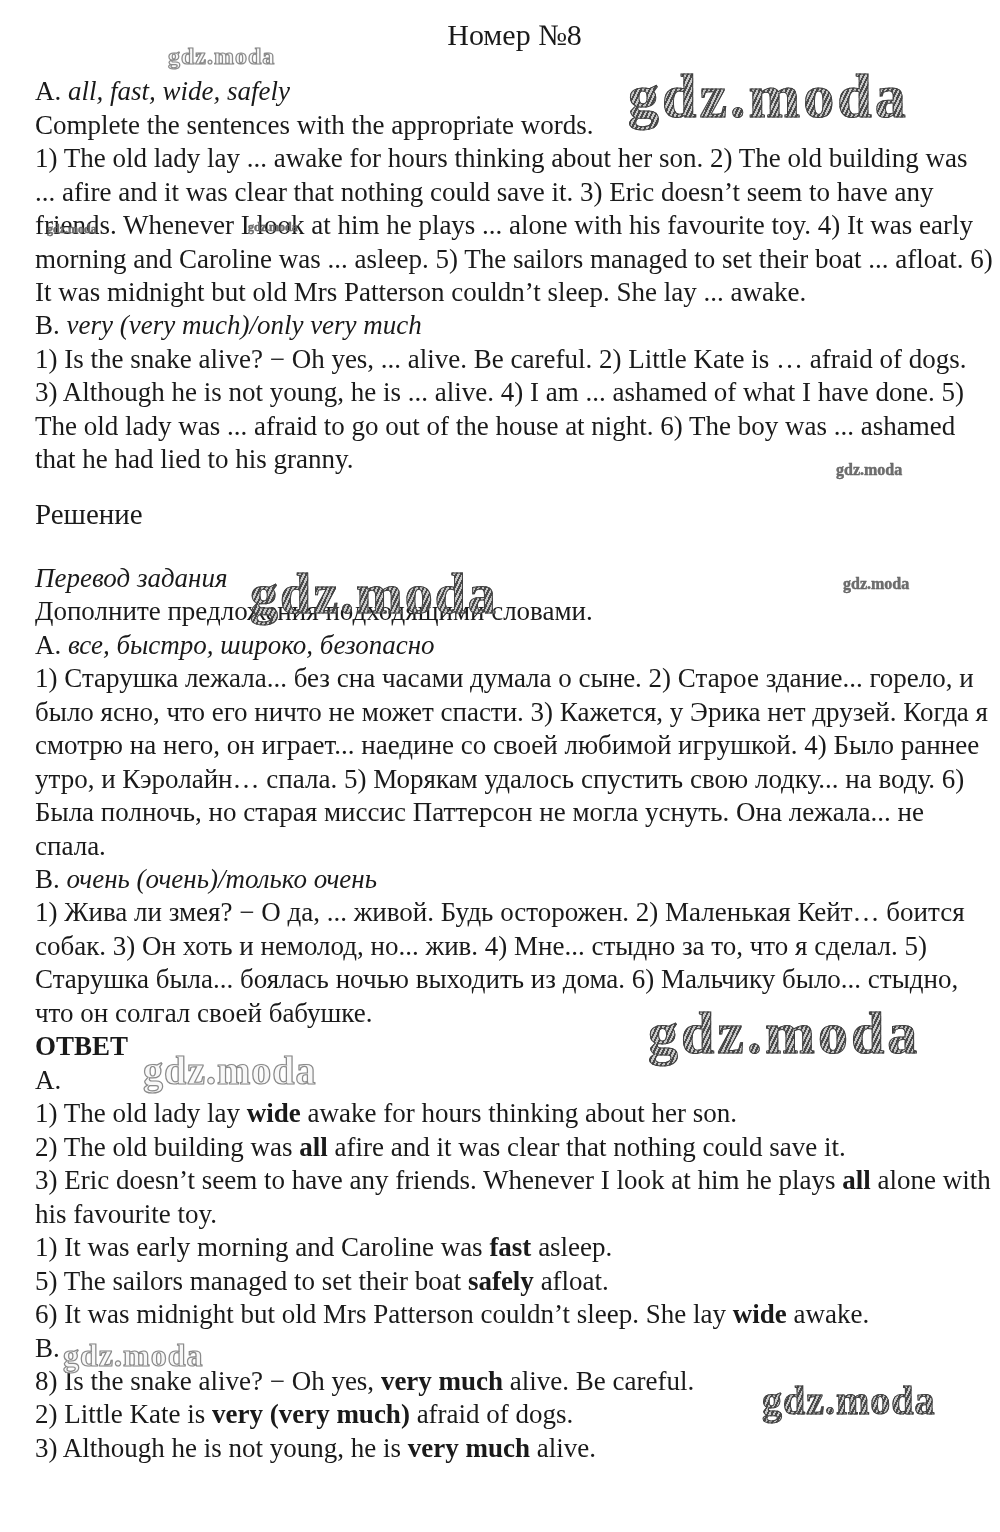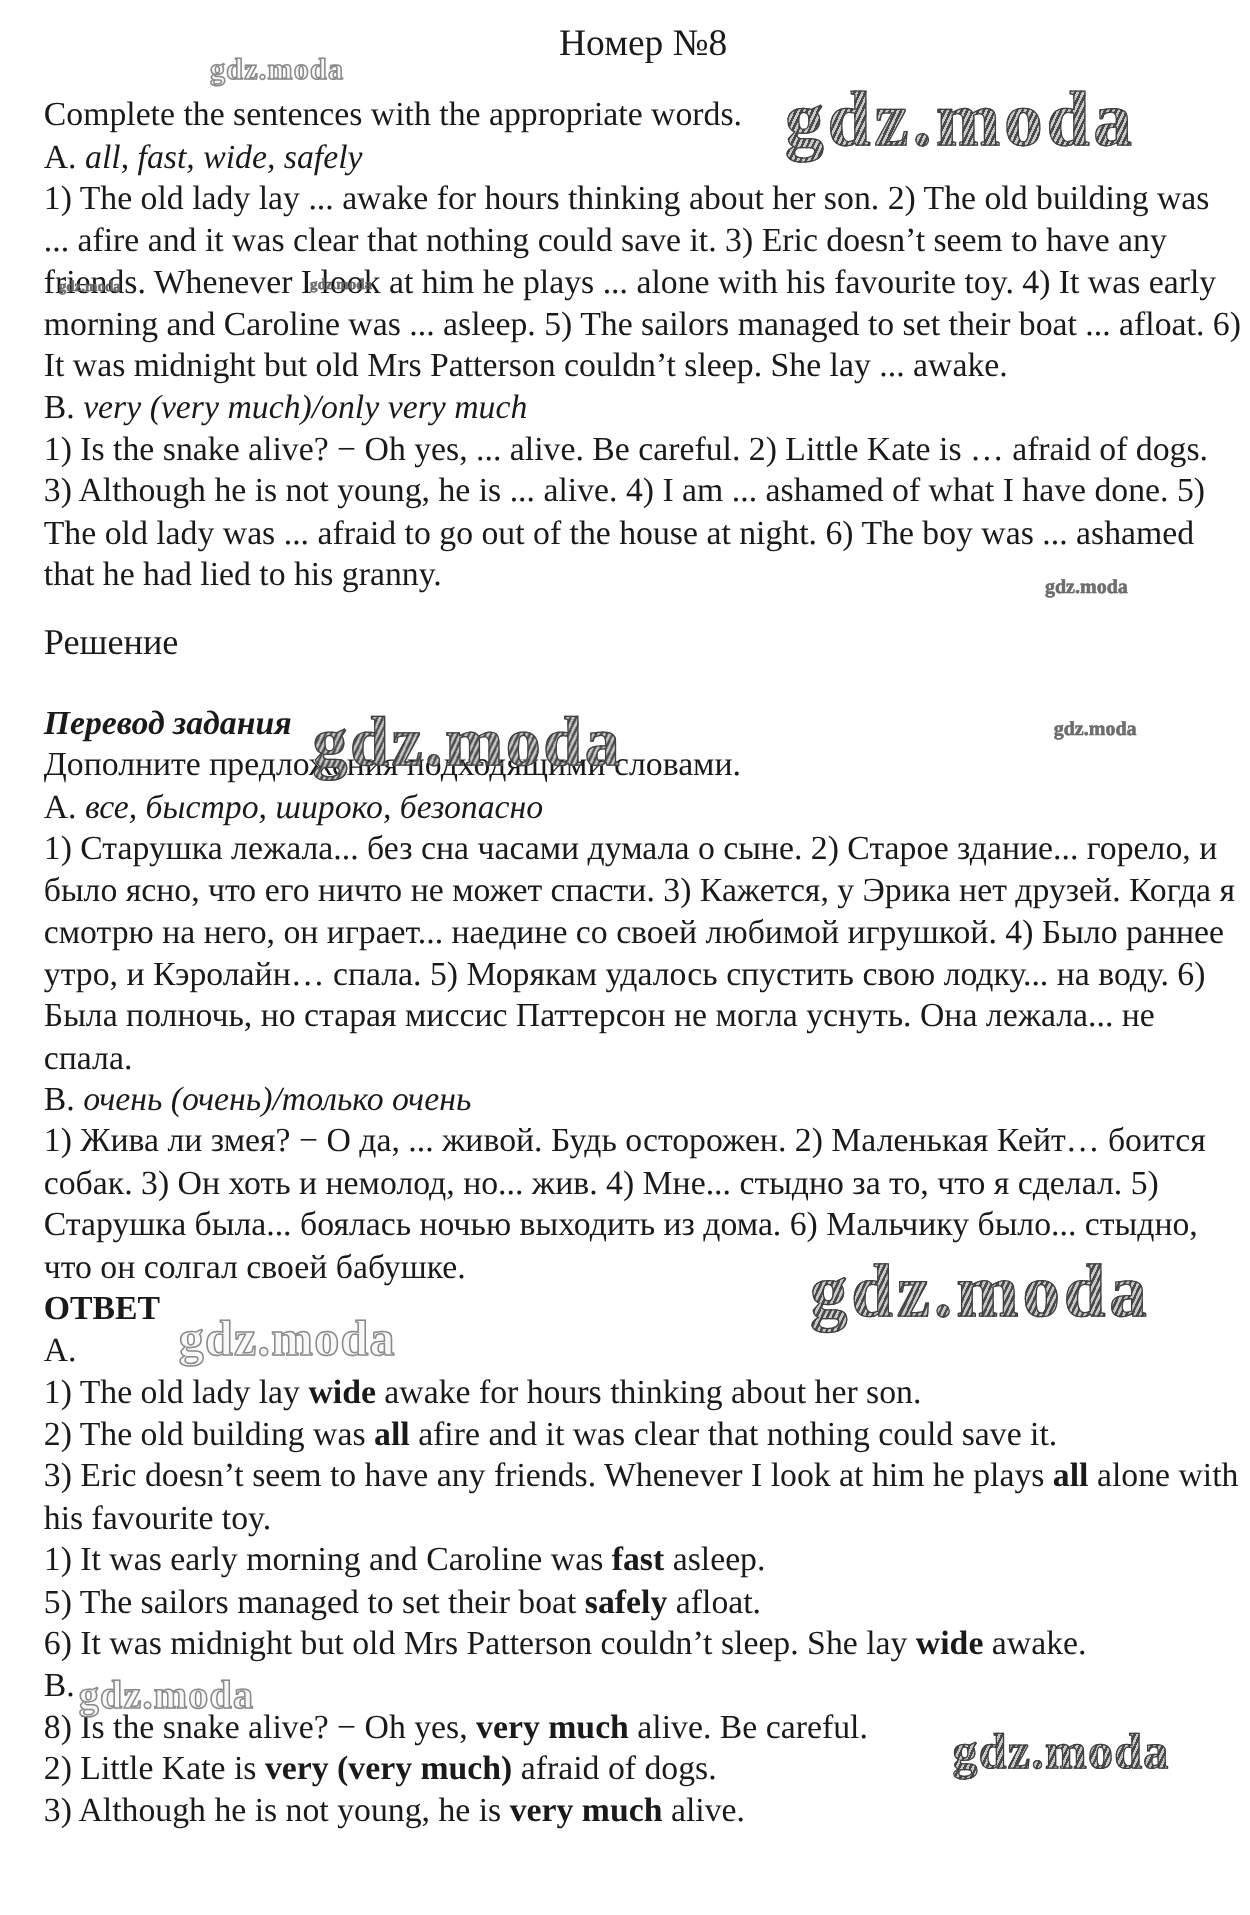--- a/index.html
+++ b/index.html
@@ -18,21 +18,21 @@
   .page p{margin:0;}
   h1.title{
     font-size:30px;font-weight:normal;text-align:center;
     margin:0 0 22px 0;
   }
   h2.solution-heading{
     font-size:29px;font-weight:normal;text-align:left;
     margin:20px 0 29px 0;
   }
   .ital{font-style:italic;}
-  .trans-label{font-weight:bold;font-style:italic;text-align:right;}
+  .trans-label{font-weight:normal;font-style:italic;text-align:right;}
   .answer-heading{font-weight:bold;}
   
   .wm{
     position:absolute;
     font-family:"Liberation Serif","DejaVu Serif",serif;
     font-weight:bold;
     white-space:nowrap;
     pointer-events:none;
     letter-spacing:1px;
   }
@@ -60,23 +60,23 @@
   .wm-med-3       {left:63px;top:1336px;font-size:32px;}
   .wm-med-right   {left:762px;top:1376px;font-size:40px;}
 </style>
 </head>
 <body>
 
 <div class="page">
 
   <h1 class="title">Номер №8</h1>
 
+  <p><span>A.</span> <span class="ital">all, fast, wide, safely</span></p>
+
   <p>Complete the sentences with the appropriate words.</p>
-
-  <p><span>A.</span> <span class="ital">all, fast, wide, safely</span></p>
 
   <p>1) The old lady lay ... awake for hours thinking about her son. 2) The old building was ... afire and it was clear that nothing could save it. 3) Eric doesn’t seem to have any friends. Whenever I look at him he plays ... alone with his favourite toy. 4) It was early morning and Caroline was ... asleep. 5) The sailors managed to set their boat ... afloat. 6) It was midnight but old Mrs Patterson couldn’t sleep. She lay ... awake.</p>
 
   <p><span>B.</span> <span class="ital">very (very much)/only very much</span></p>
 
   <p>1) Is the snake alive? − Oh yes, ... alive. Be careful. 2) Little Kate is … afraid of dogs. 3) Although he is not young, he is ... alive. 4) I am ... ashamed of what I have done. 5) The old lady was ... afraid to go out of the house at night. 6) The boy was ... ashamed that he had lied to his granny.</p>
 
   <h2 class="solution-heading">Решение</h2>
 
   <p><span class="trans-label">Перевод задания</span></p>

